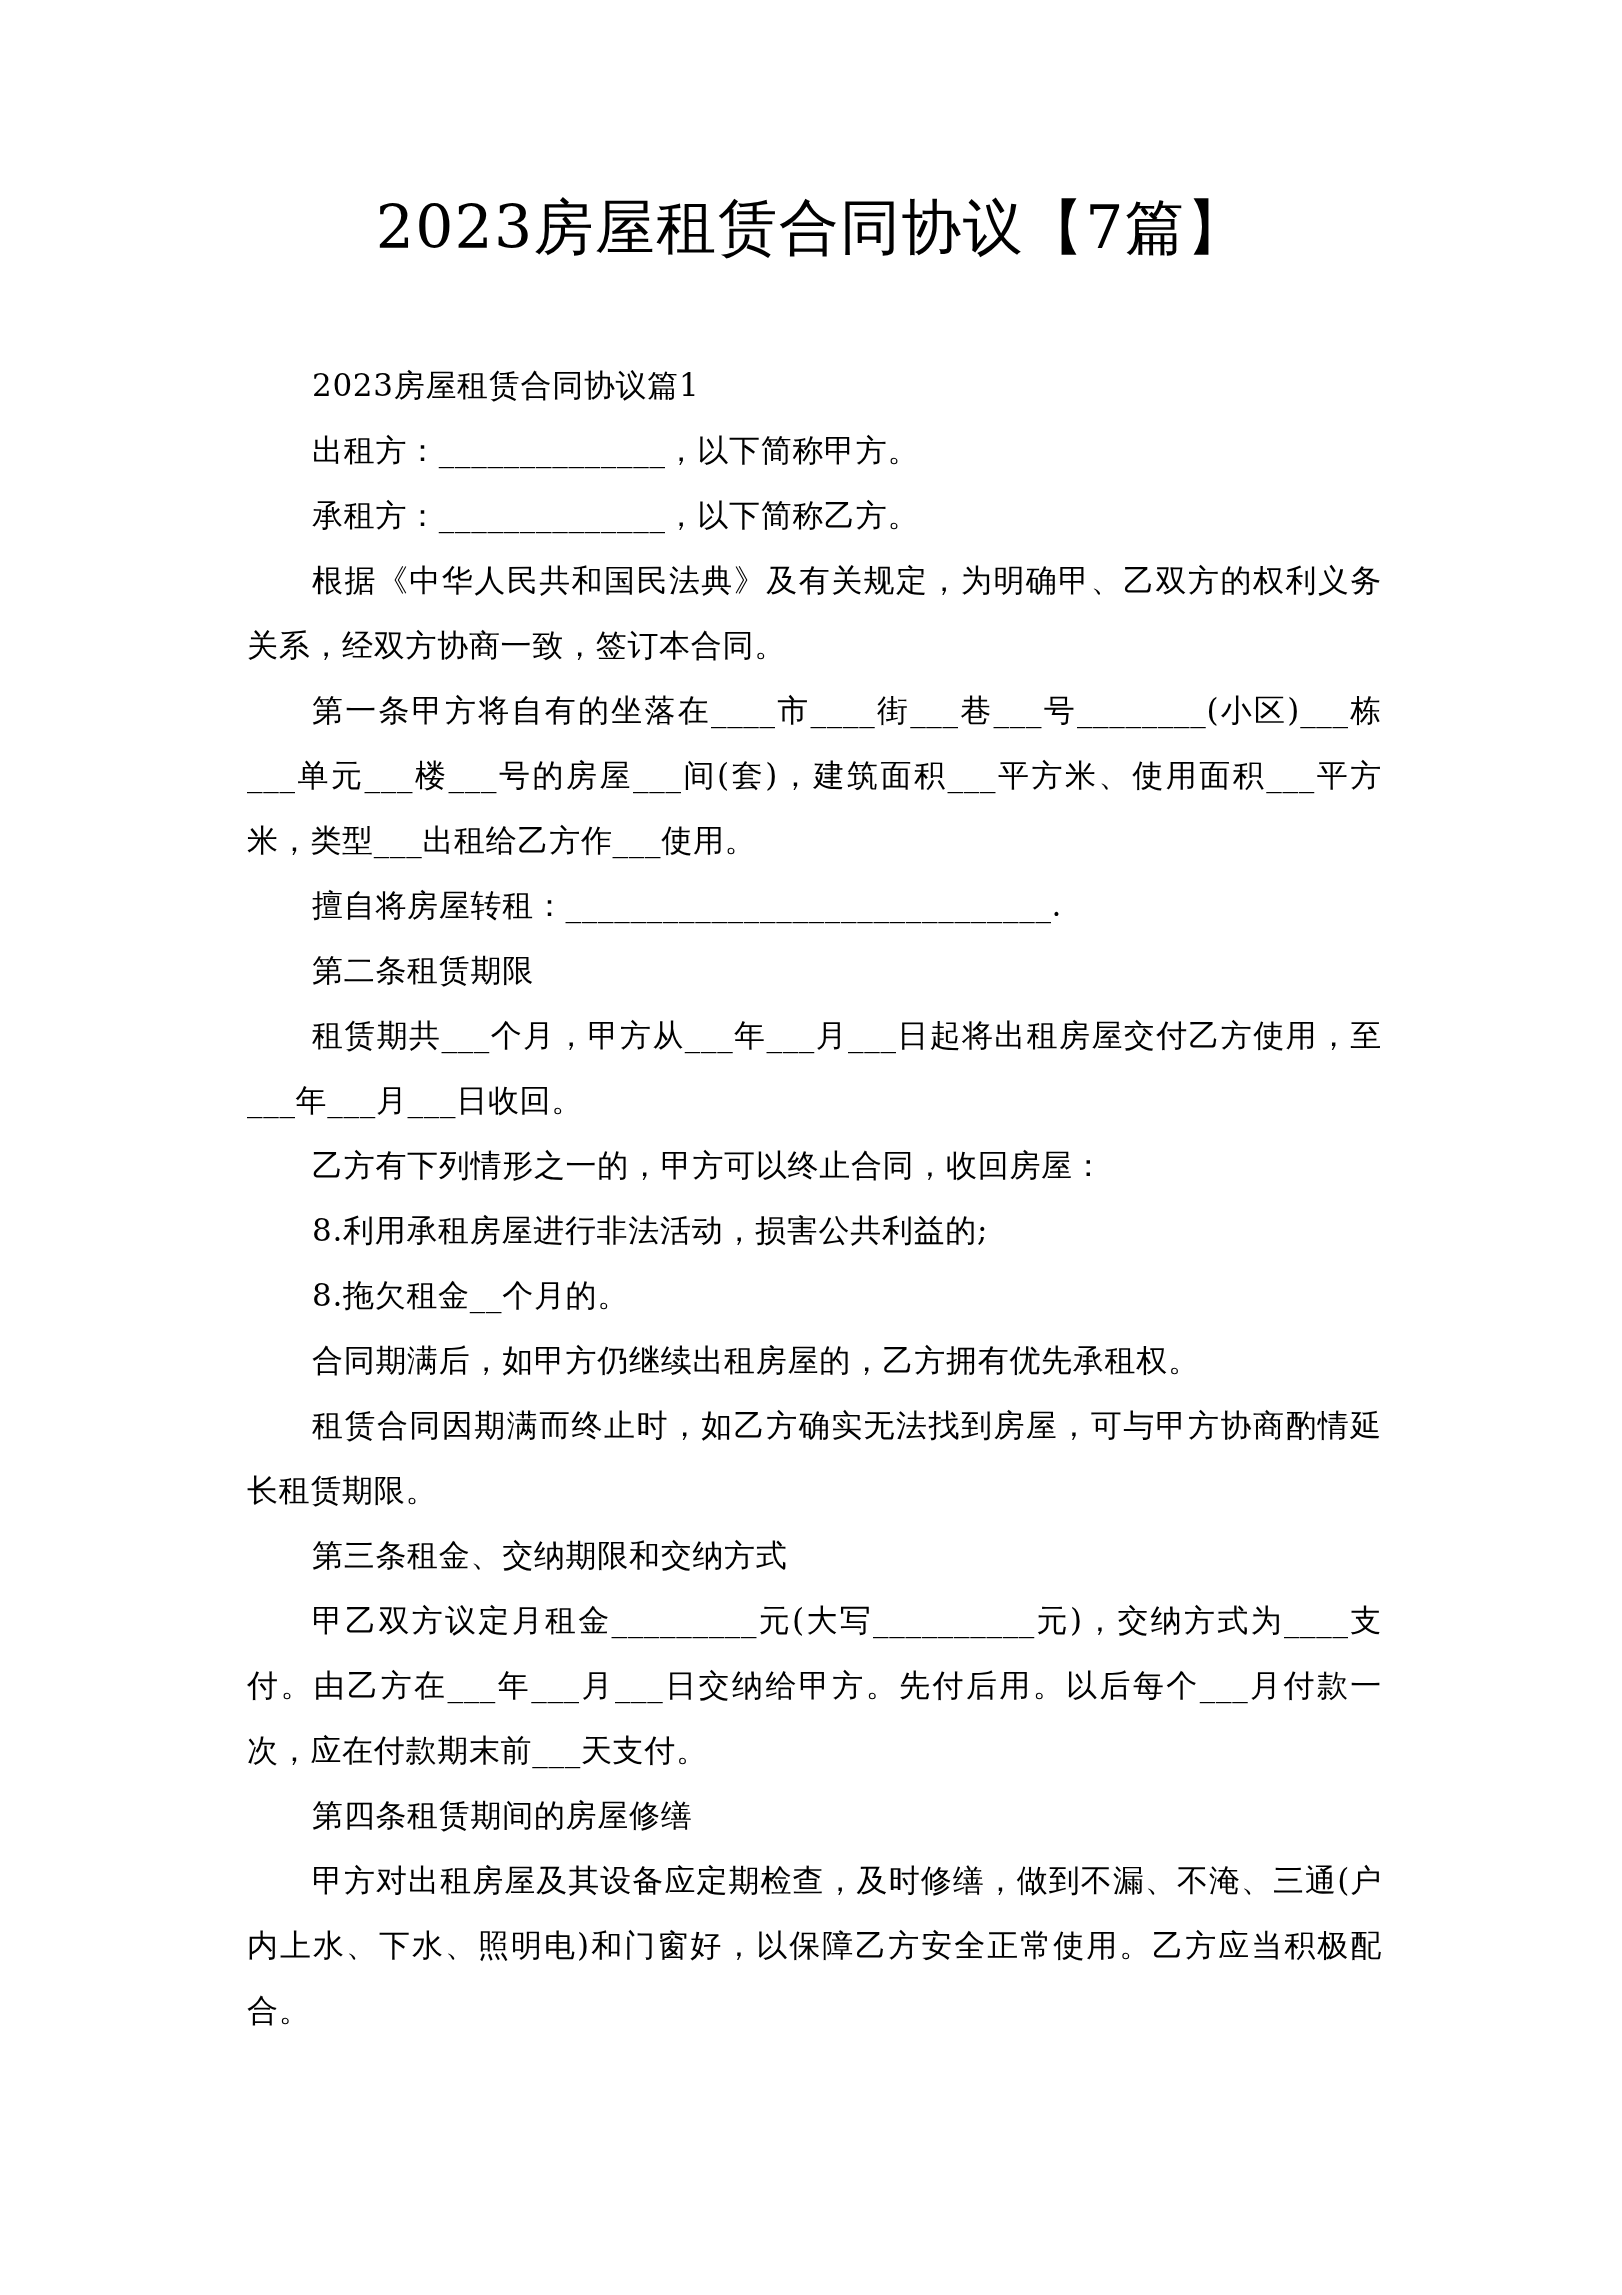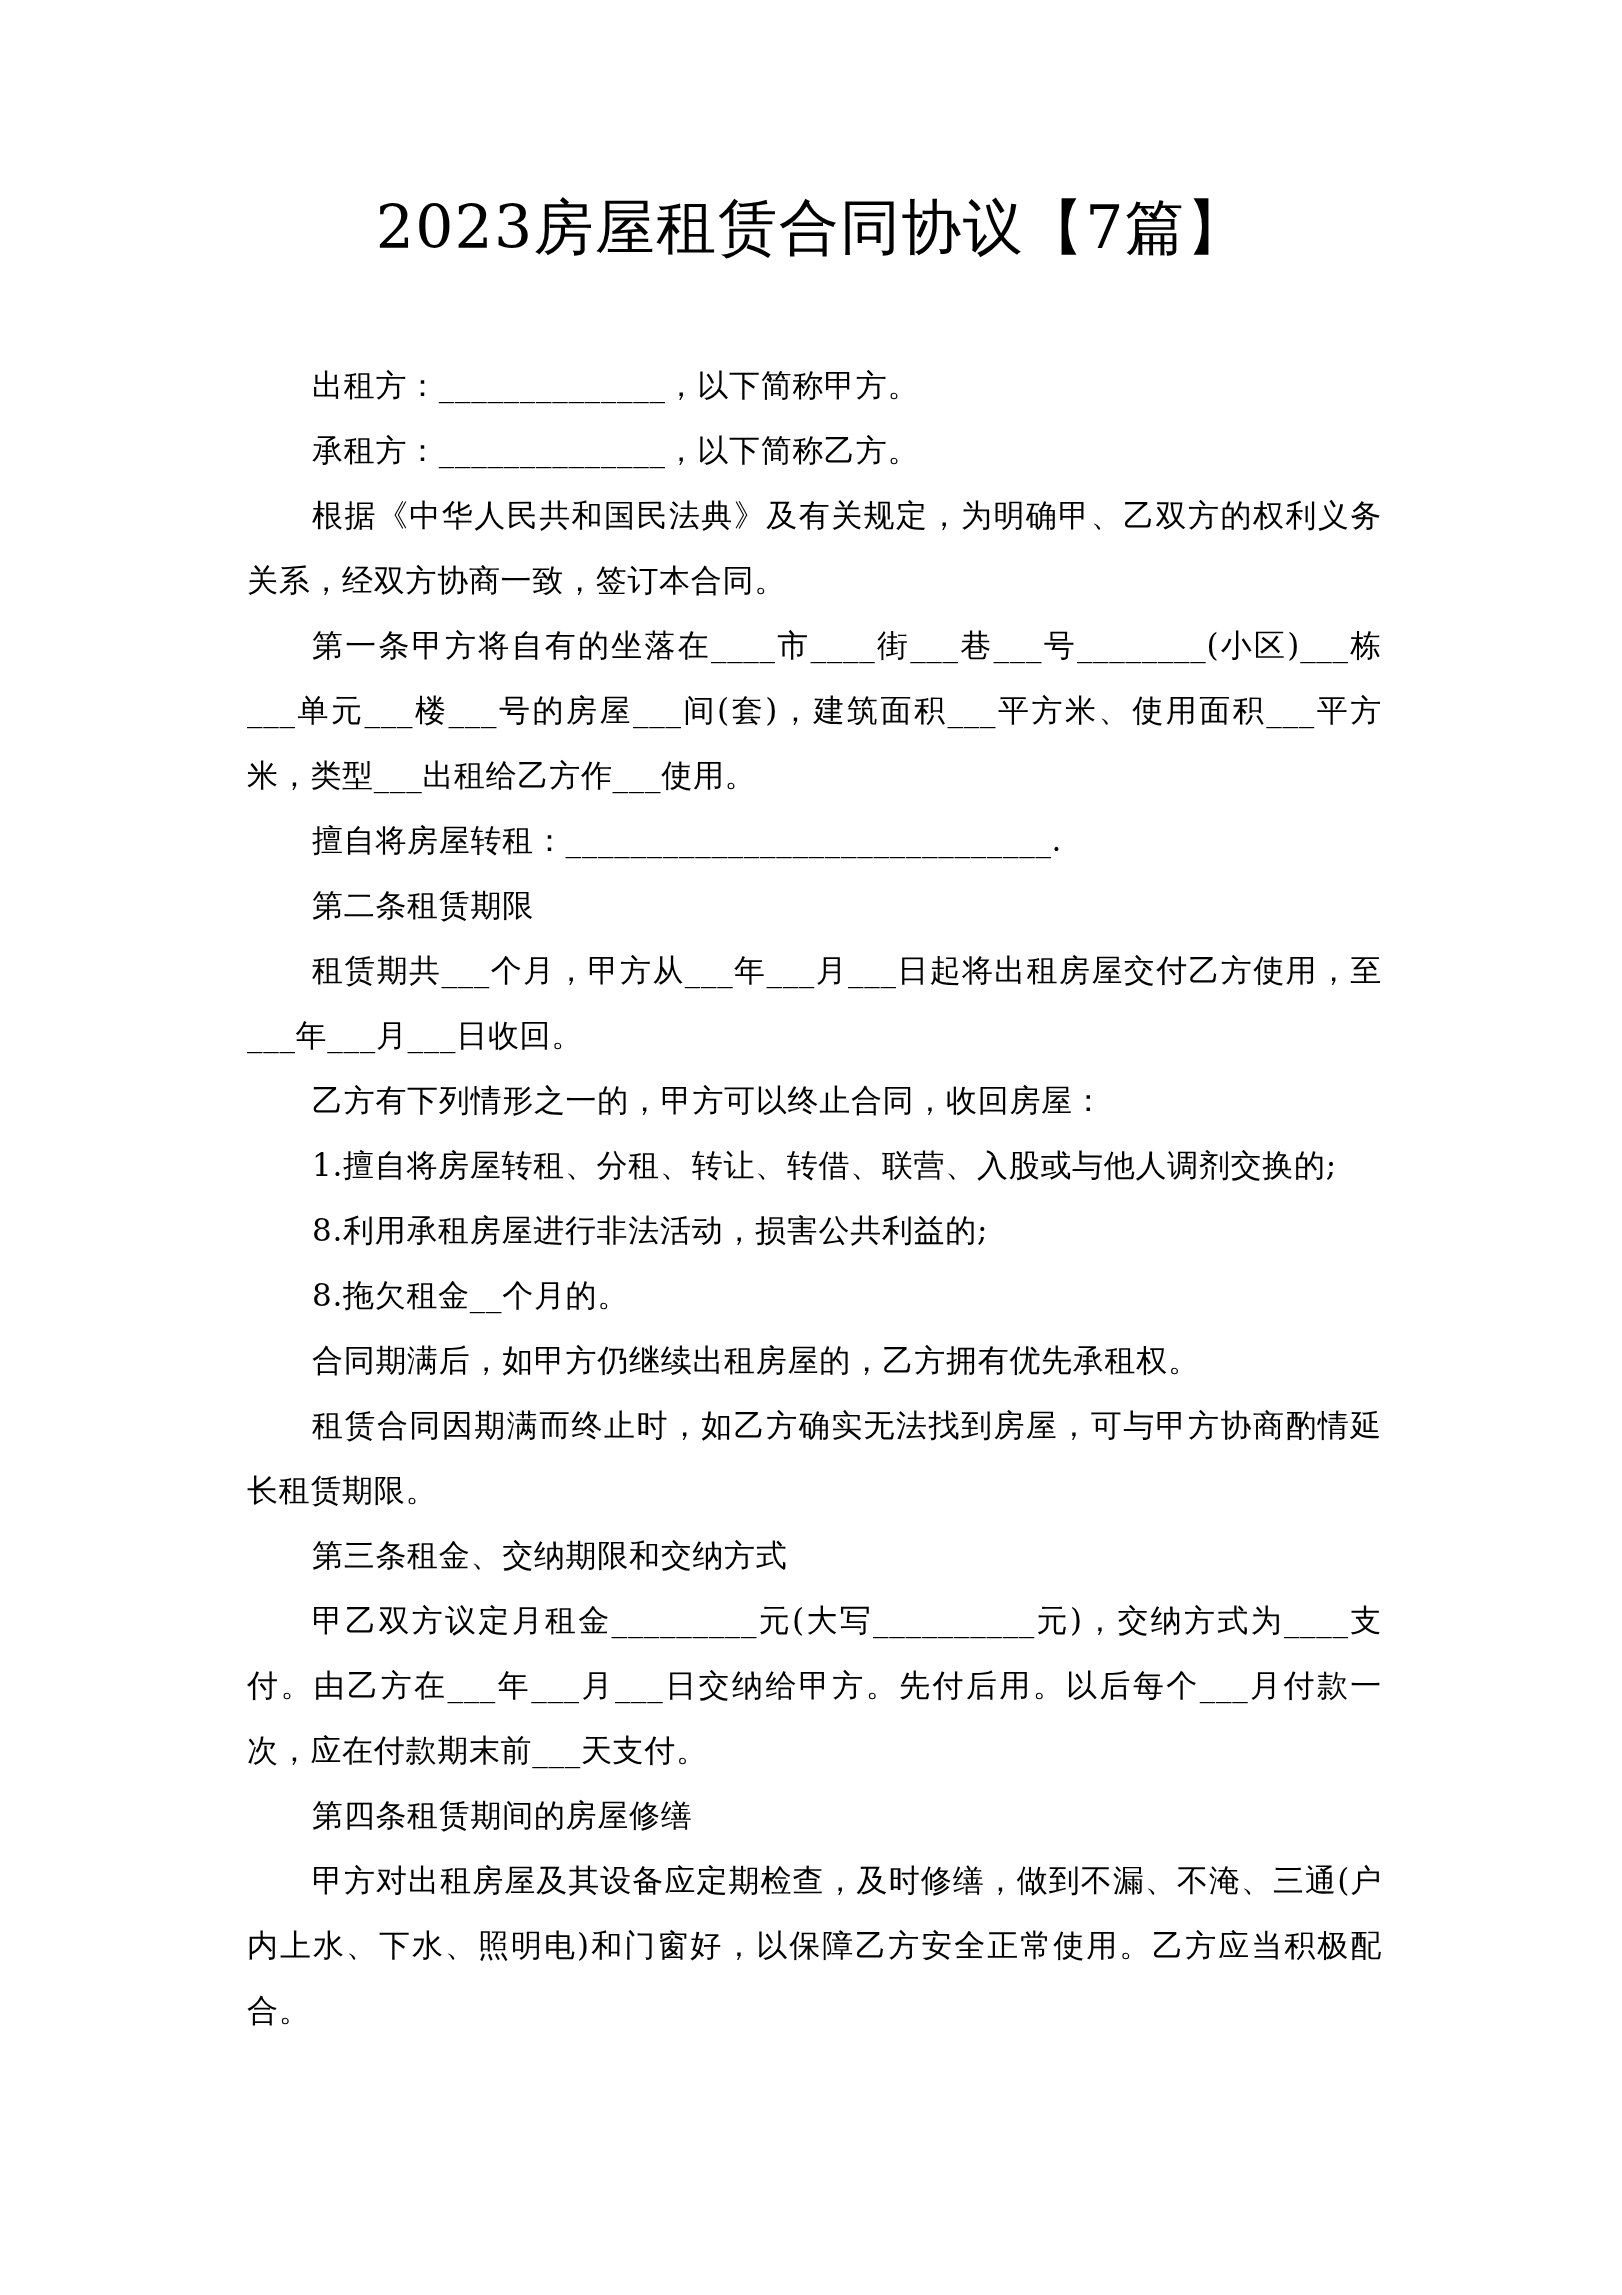--- a/index.html
+++ b/index.html
@@ -12,29 +12,29 @@
   .p { font-size: 31px; line-height: 65px; margin: 0; text-indent: 65px;
        text-align: justify; text-align-last: left; letter-spacing: 0.7px; }
 </style>
 </head>
 <body>
 
 <div class="page">
   <div class="title">2023房屋租赁合同协议【7篇】</div>
 
   <div class="body">
+    <p class="p">2023房屋租赁合同协议篇1</p>
     <p class="p">出租方：______________，以下简称甲方。</p>
     <p class="p">承租方：______________，以下简称乙方。</p>
     <p class="p">根据《中华人民共和国民法典》及有关规定，为明确甲、乙双方的权利义务关系，经双方协商一致，签订本合同。</p>
     <p class="p">第一条甲方将自有的坐落在____市____街___巷___号________(小区)___栋___单元___楼___号的房屋___间(套)，建筑面积___平方米、使用面积___平方米，类型___出租给乙方作___使用。</p>
     <p class="p">擅自将房屋转租：______________________________.</p>
     <p class="p">第二条租赁期限</p>
     <p class="p">租赁期共___个月，甲方从___年___月___日起将出租房屋交付乙方使用，至___年___月___日收回。</p>
     <p class="p">乙方有下列情形之一的，甲方可以终止合同，收回房屋：</p>
-    <p class="p">1.擅自将房屋转租、分租、转让、转借、联营、入股或与他人调剂交换的;</p>
     <p class="p">8.利用承租房屋进行非法活动，损害公共利益的;</p>
     <p class="p">8.拖欠租金__个月的。</p>
     <p class="p">合同期满后，如甲方仍继续出租房屋的，乙方拥有优先承租权。</p>
     <p class="p">租赁合同因期满而终止时，如乙方确实无法找到房屋，可与甲方协商酌情延长租赁期限。</p>
     <p class="p">第三条租金、交纳期限和交纳方式</p>
     <p class="p">甲乙双方议定月租金_________元(大写__________元)，交纳方式为____支付。由乙方在___年___月___日交纳给甲方。先付后用。以后每个___月付款一次，应在付款期末前___天支付。</p>
     <p class="p">第四条租赁期间的房屋修缮</p>
     <p class="p">甲方对出租房屋及其设备应定期检查，及时修缮，做到不漏、不淹、三通(户内上水、下水、照明电)和门窗好，以保障乙方安全正常使用。乙方应当积极配合。</p>
   </div>
 </div>

